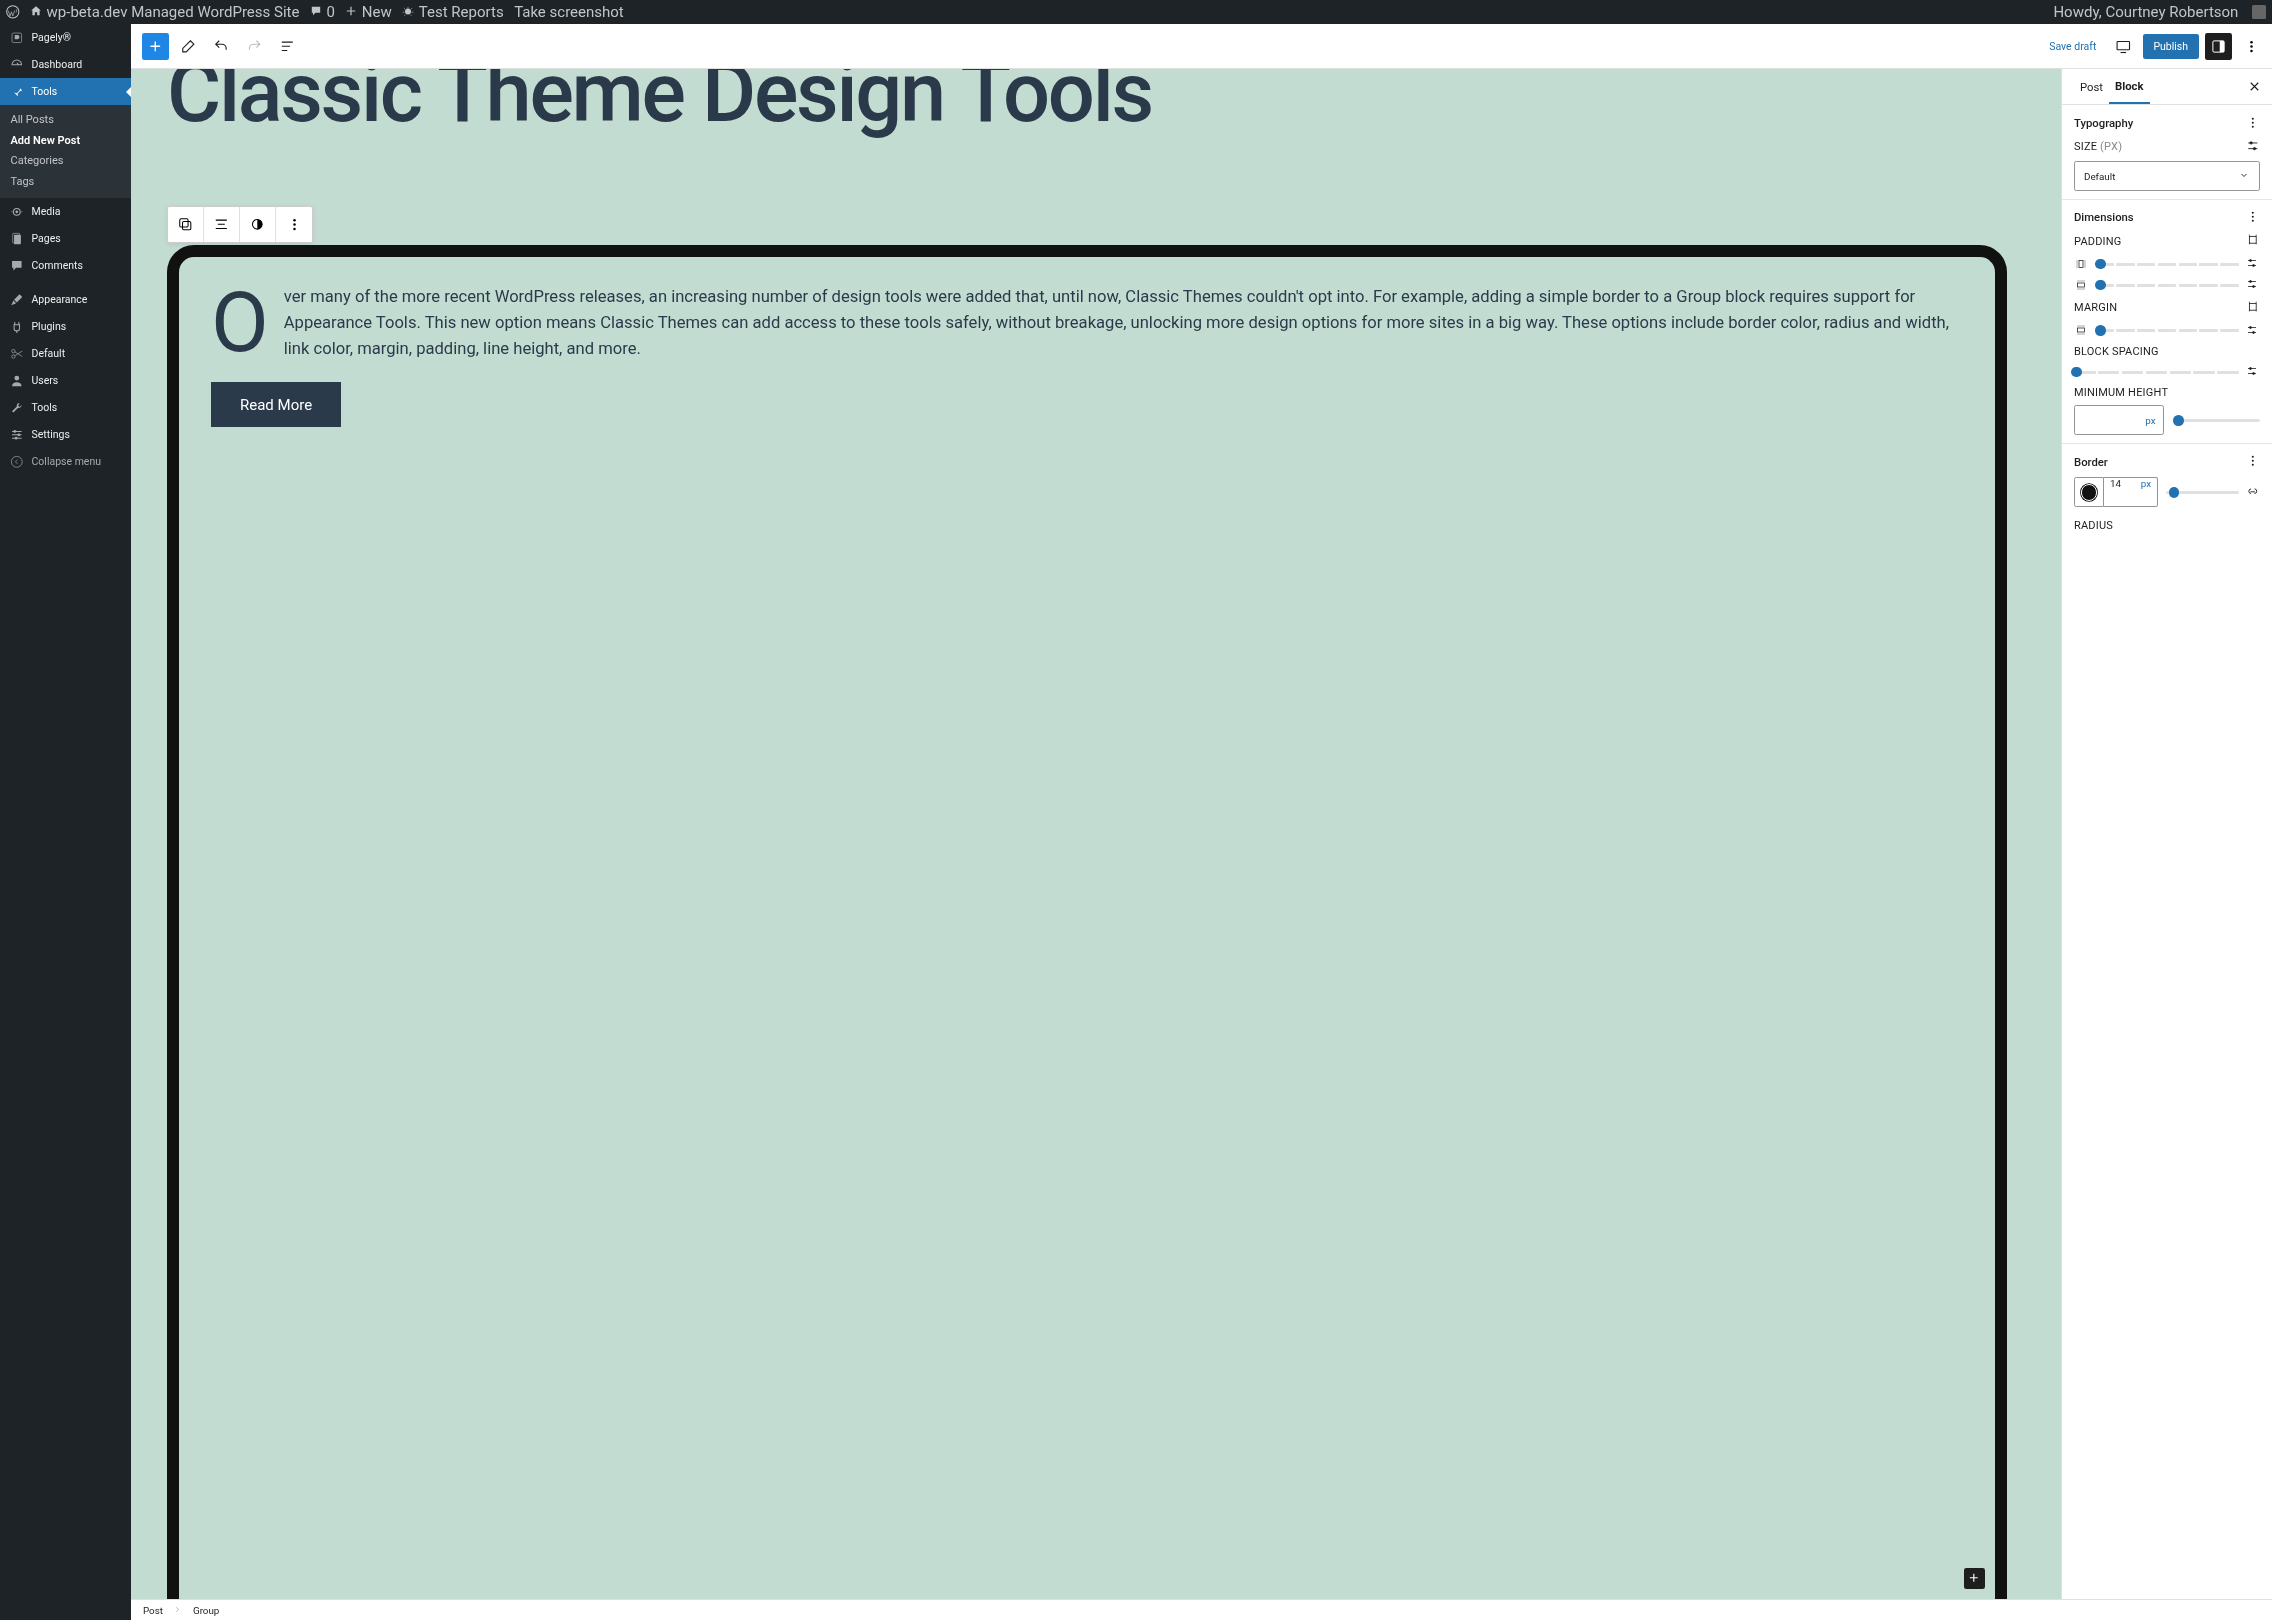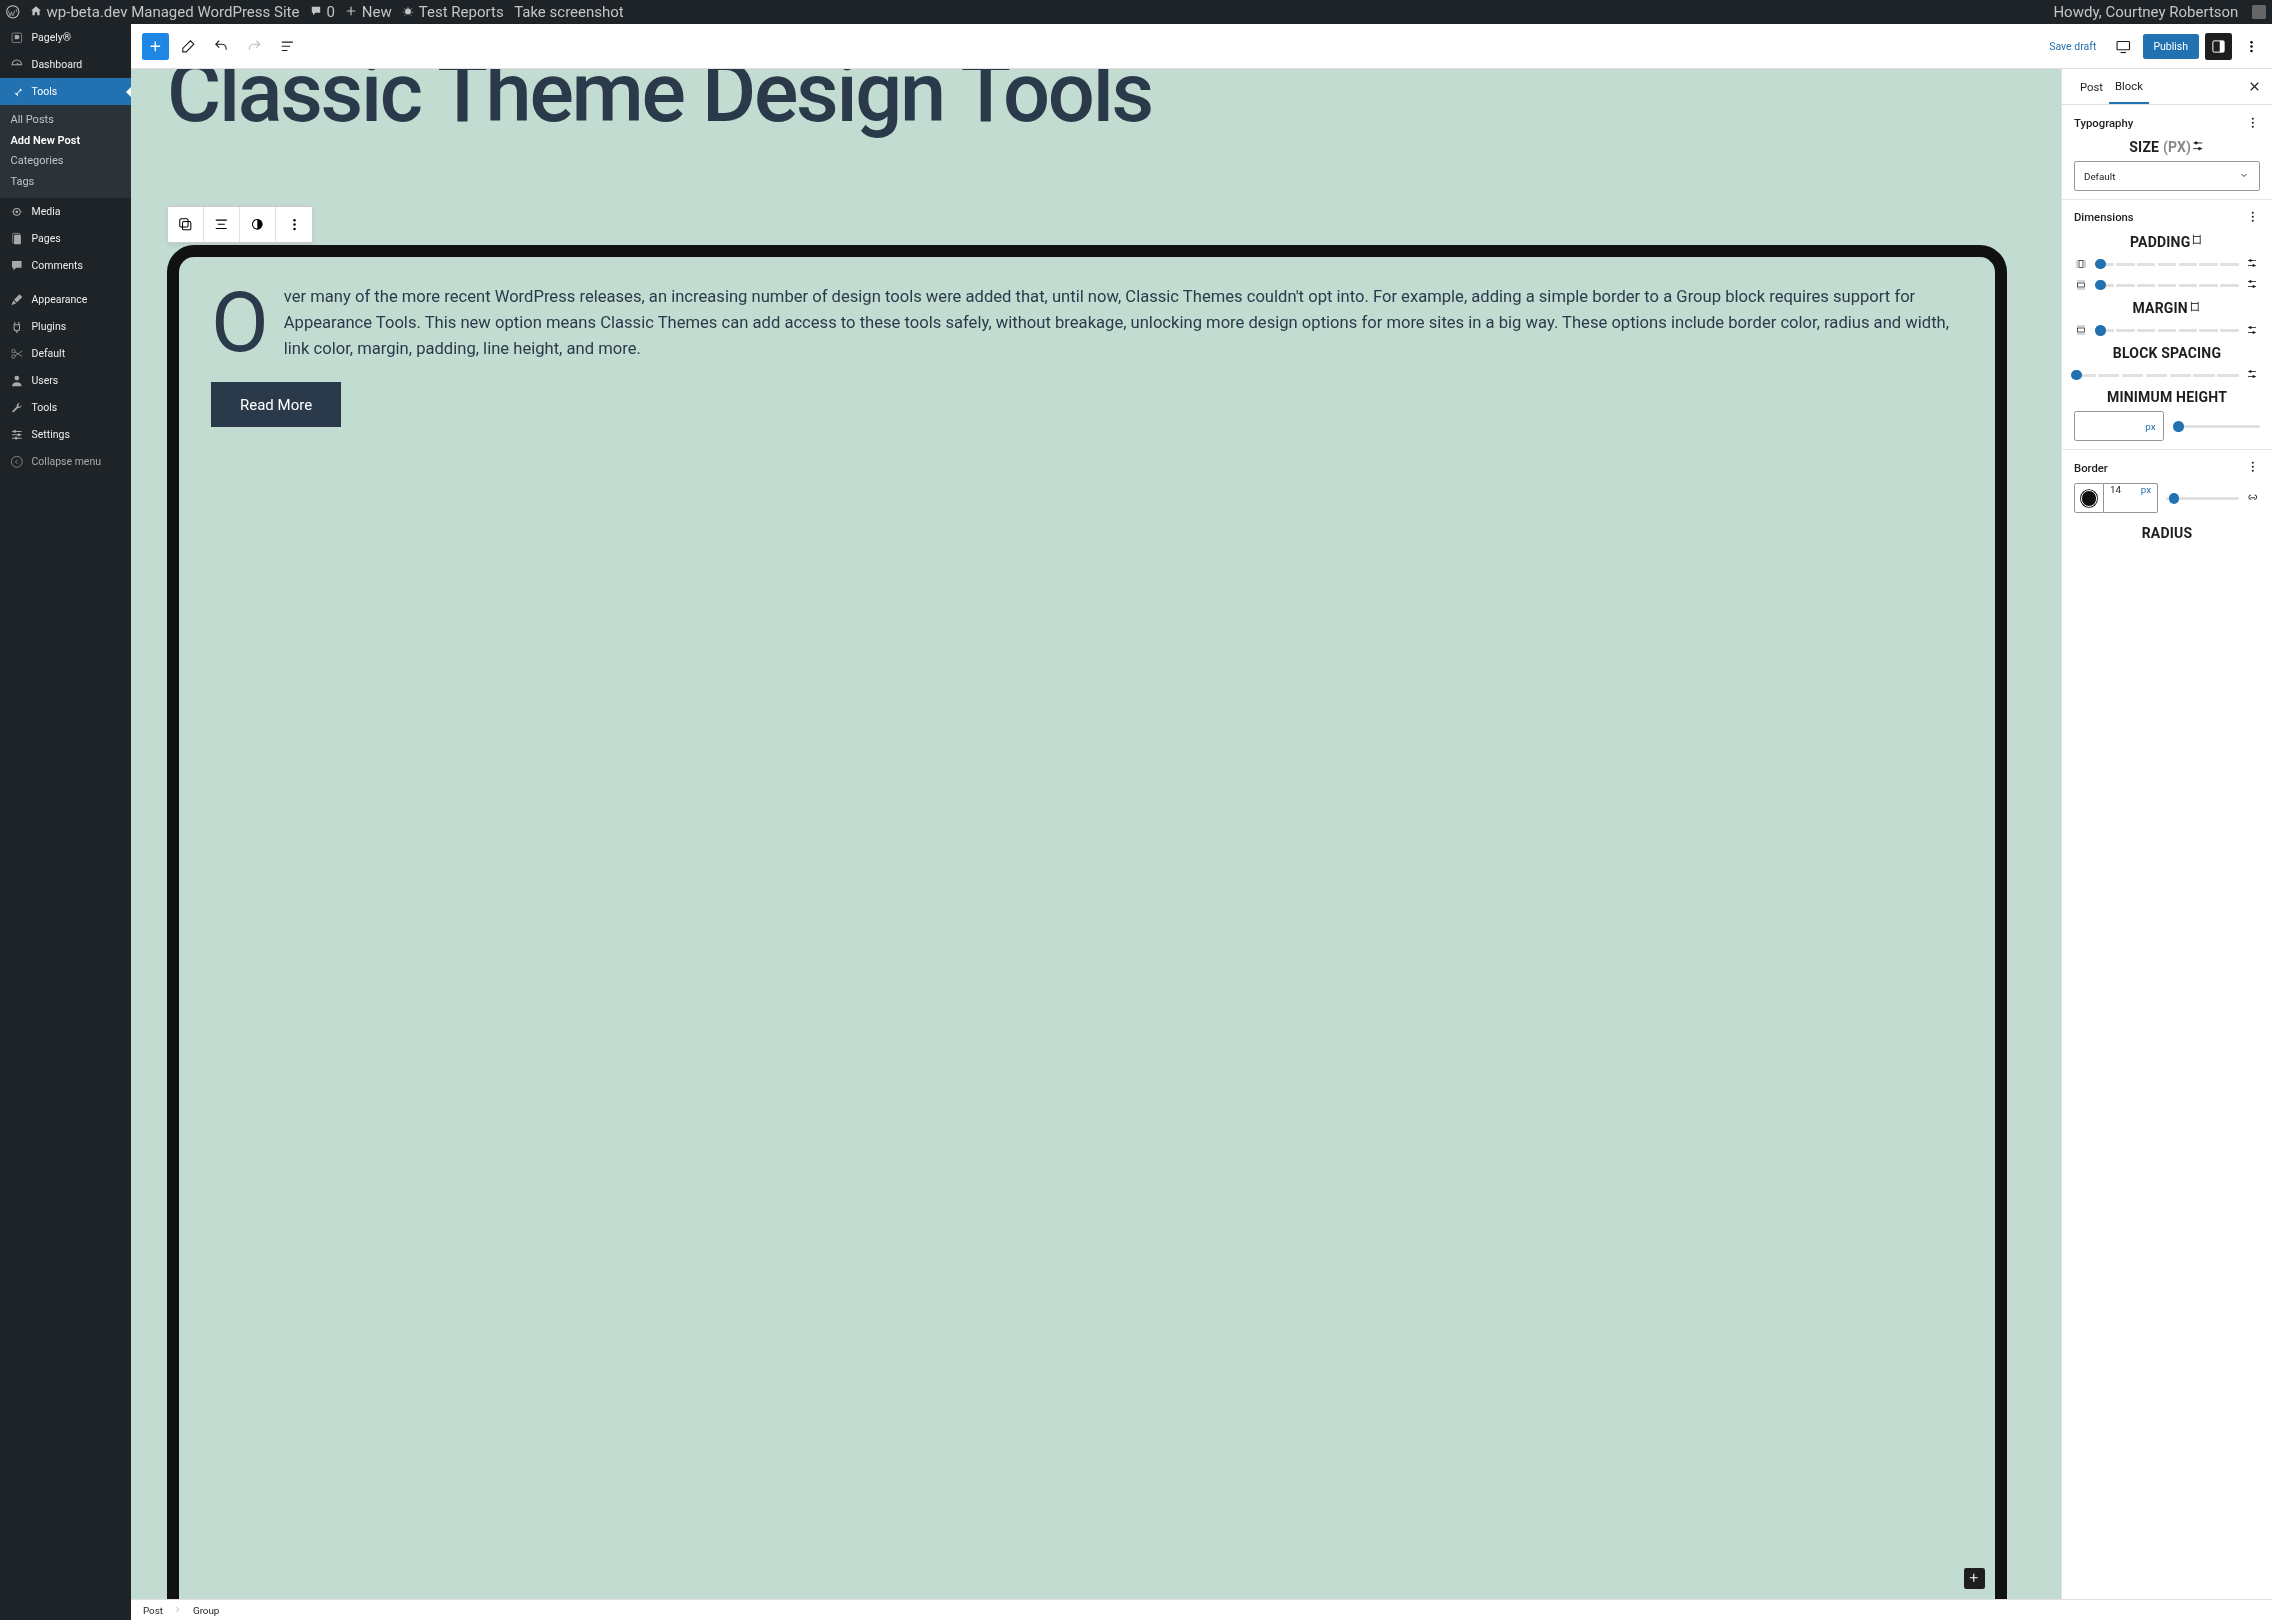--- a/index.html
+++ b/index.html
@@ -62,27 +62,27 @@
 .addchild { position: absolute; right: 10.5px; bottom: 10.5px; width: 21px; height: 21px; background: #1e1e1e; color: #fff; display: flex; align-items: center; justify-content: center; border-radius: 2.3px; cursor: pointer; }
 
 
 .breadcrumbbar { height: 21px; border-top: 0.8px solid #e0e0e0; display: flex; align-items: center; padding: 0 12px; font-size: 9.8px; color: #1e1e1e; gap: 10.5px; background: #fff; }
 .breadcrumbbar .sep { color: #999; }
 
 
 .sidepanel { width: 211px; border-left: 0.8px solid #e0e0e0; overflow-y: auto; font-size: 9.8px; color: #1e1e1e; background: #fff; }
 .sptabs { display: flex; align-items: center; border-bottom: 0.8px solid #e0e0e0; padding: 0 4.5px 0 12px; height: 36px; }
 .sptabs .tab { padding: 10.5px 6px 9px; font-size: 11.3px; cursor: pointer; color: #1e1e1e; }
-.sptabs .tab.active { border-bottom: 2.3px solid #2271b1; font-weight: 400; }
+.sptabs .tab.active { border-bottom: 2.3px solid #2271b1; font-weight: 700; }
 .sptabs .close { margin-left: auto; width: 27px; height: 27px; display: flex; align-items: center; justify-content: center; cursor: pointer; }
 
 .panelsection { padding: 10.5px 12px 7.5px; border-bottom: 0.8px solid #e6e6e6; }
 .panelsection .hd { display: flex; align-items: center; justify-content: space-between; margin-bottom: 7.5px; }
 .panelsection .hd h3 { font-size: 11.3px; font-weight: 500; }
-.label-row { display: flex; align-items: center; justify-content: center; font-size: 14px; text-transform: uppercase; color: #1e1e1e; letter-spacing: 0.2px; margin: 7.5px 0 6px; font-weight: bold; }
+.label-row { display: flex; align-items: center; justify-content: space-between; font-size: 11px; text-transform: uppercase; color: #1e1e1e; letter-spacing: 0.2px; margin: 7.5px 0 6px; }
 .selectbox { width: 100%; height: 30px; border: 0.8px solid #949494; border-radius: 2.3px; padding: 0 9px; display: flex; align-items: center; justify-content: space-between; cursor: pointer; }
 
 .slider-row { display: flex; align-items: center; gap: 7.5px; margin: 7.5px 0; }
 .slider-row .tinyicon { width: 13.6px; height: 13.6px; display: flex; align-items: center; justify-content: center; }
 .slider-row .righticon { width: 13.6px; height: 13.6px; margin-left: auto; }
 .steptrack { flex: 1; height: 3px; position: relative; display: flex; align-items: center; }
 .steptrack .bg { position: absolute; inset: 0; display: flex; gap: 2.3px; }
 .steptrack .bg span { flex: 1; height: 3px; background: #e0e0e0; border-radius: 0.8px; }
 .steptrack .thumb { width: 10.5px; height: 10.5px; border-radius: 50%; background: #2271b1; position: absolute; top: -3.8px; }
 .smoothtrack { flex: 1; height: 3px; background: #e0e0e0; border-radius: 1.5px; position: relative; }

